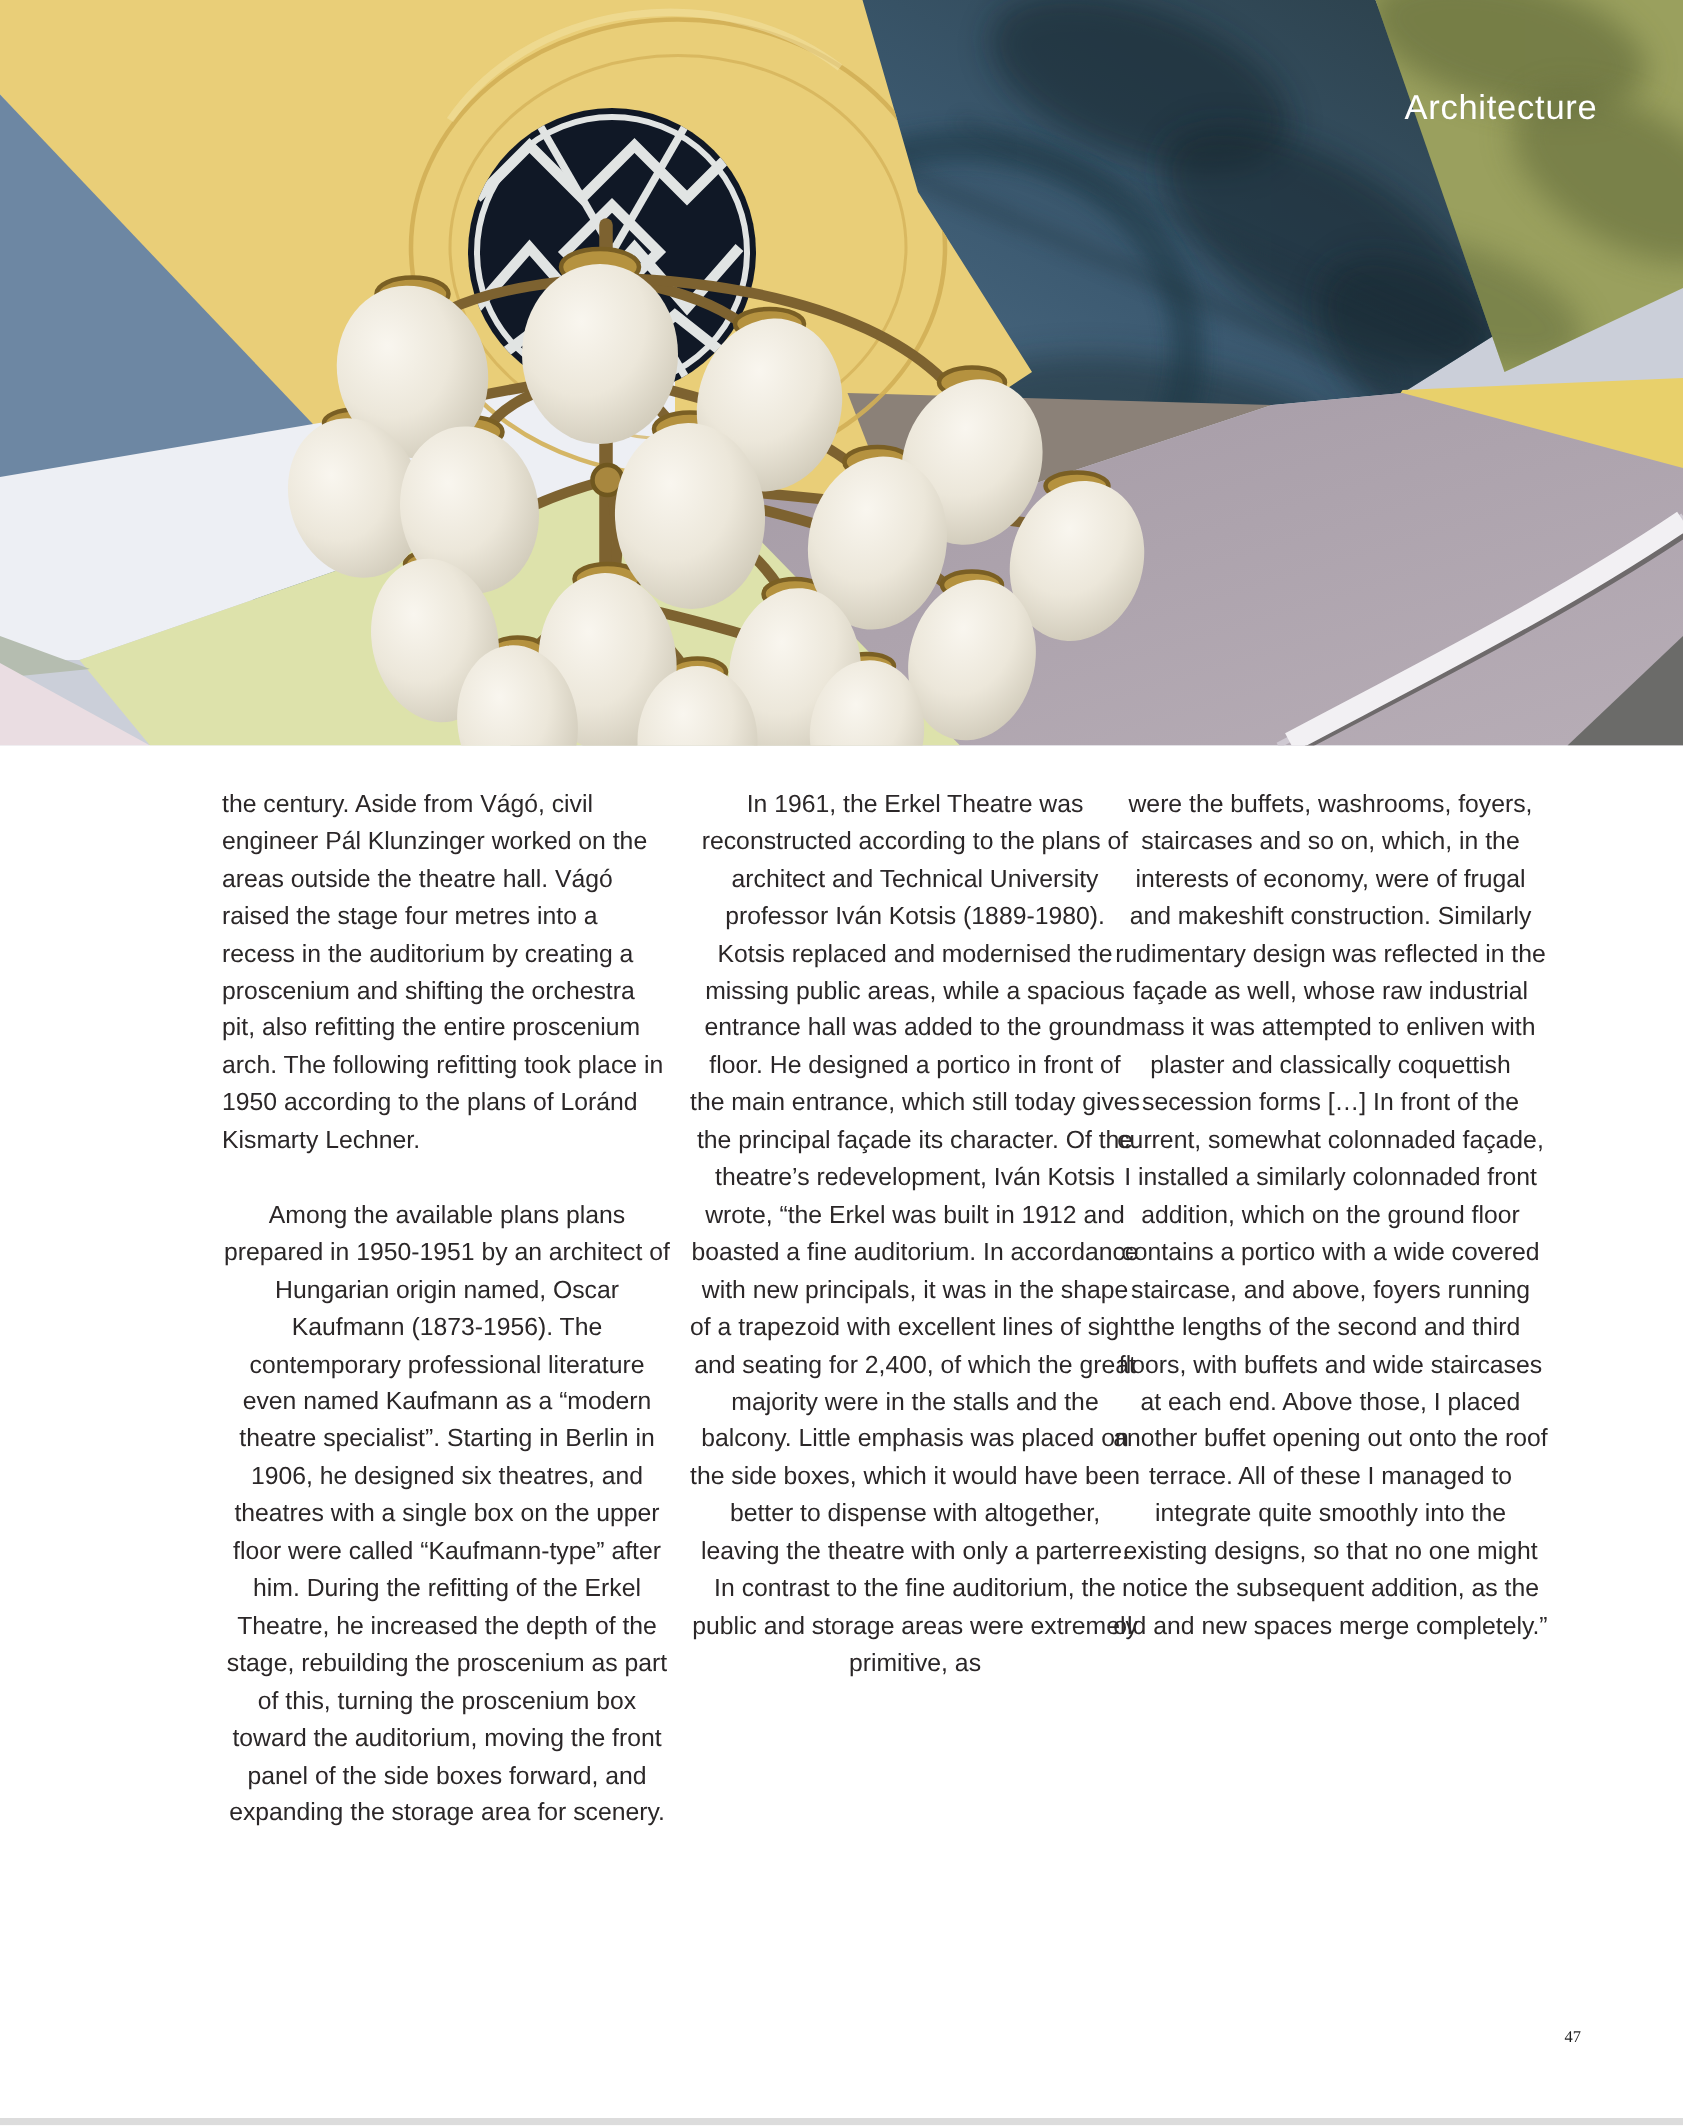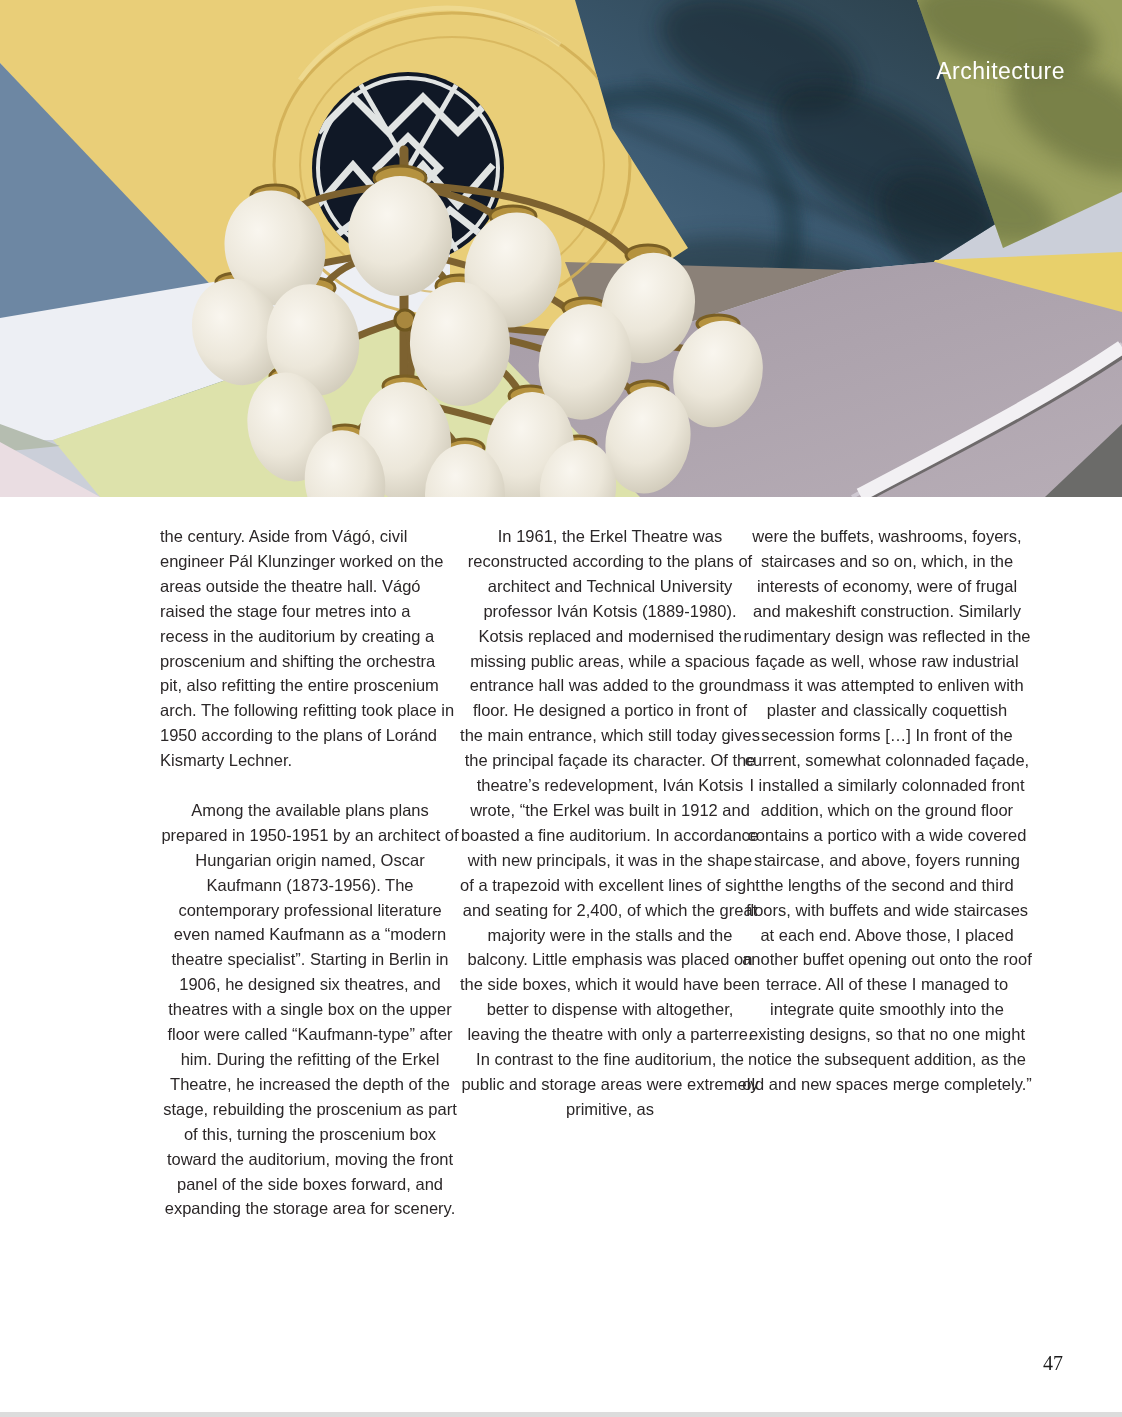--- a/index.html
+++ b/index.html
@@ -6,27 +6,27 @@
   .page{position:relative;width:1122px;height:1417px;background:#ffffff;overflow:hidden;
         font-family:"Liberation Sans",sans-serif;}
   .hero{position:absolute;left:0;top:0;width:1122px;height:497px;border-radius:15px;}
   .hero svg{display:block;}
   .section-label{position:absolute;top:58px;right:57px;color:#ffffff;font-size:23px;
         letter-spacing:.5px;font-weight:400;}
   .col{position:absolute;top:524px;width:300px;color:#2b2728;font-size:16.5px;
         line-height:24.9px;text-align:left;}
   .col p{margin:0 0 24.9px 0;}
   .col p:last-child{margin-bottom:0;text-align:center;}
-  .col-1{left:148px;margin-left:12px;}
+  .col-1{left:148px;}
   .col-2{left:460px;}
   .col-3{left:741px;width:292px;}
   .citation{font-style:italic;margin-top:0 !important;}
   .col-3 p.body-par{margin-bottom:0;}
   .page-number{position:absolute;left:1043px;top:1352px;font-family:"Liberation Serif",serif;
-        font-size:20px;color:#1c1c1c;}
+        font-size:11px;color:#1c1c1c;}
   .bottom-edge{position:absolute;left:0;bottom:0;width:1122px;height:5px;background:#dcdcdc;}
 </style>
 </head>
 <body>
 
 <div class="page">
 
   <div class="hero">
     <svg width="1122" height="497" viewBox="0 0 1122 497">
       <defs>

